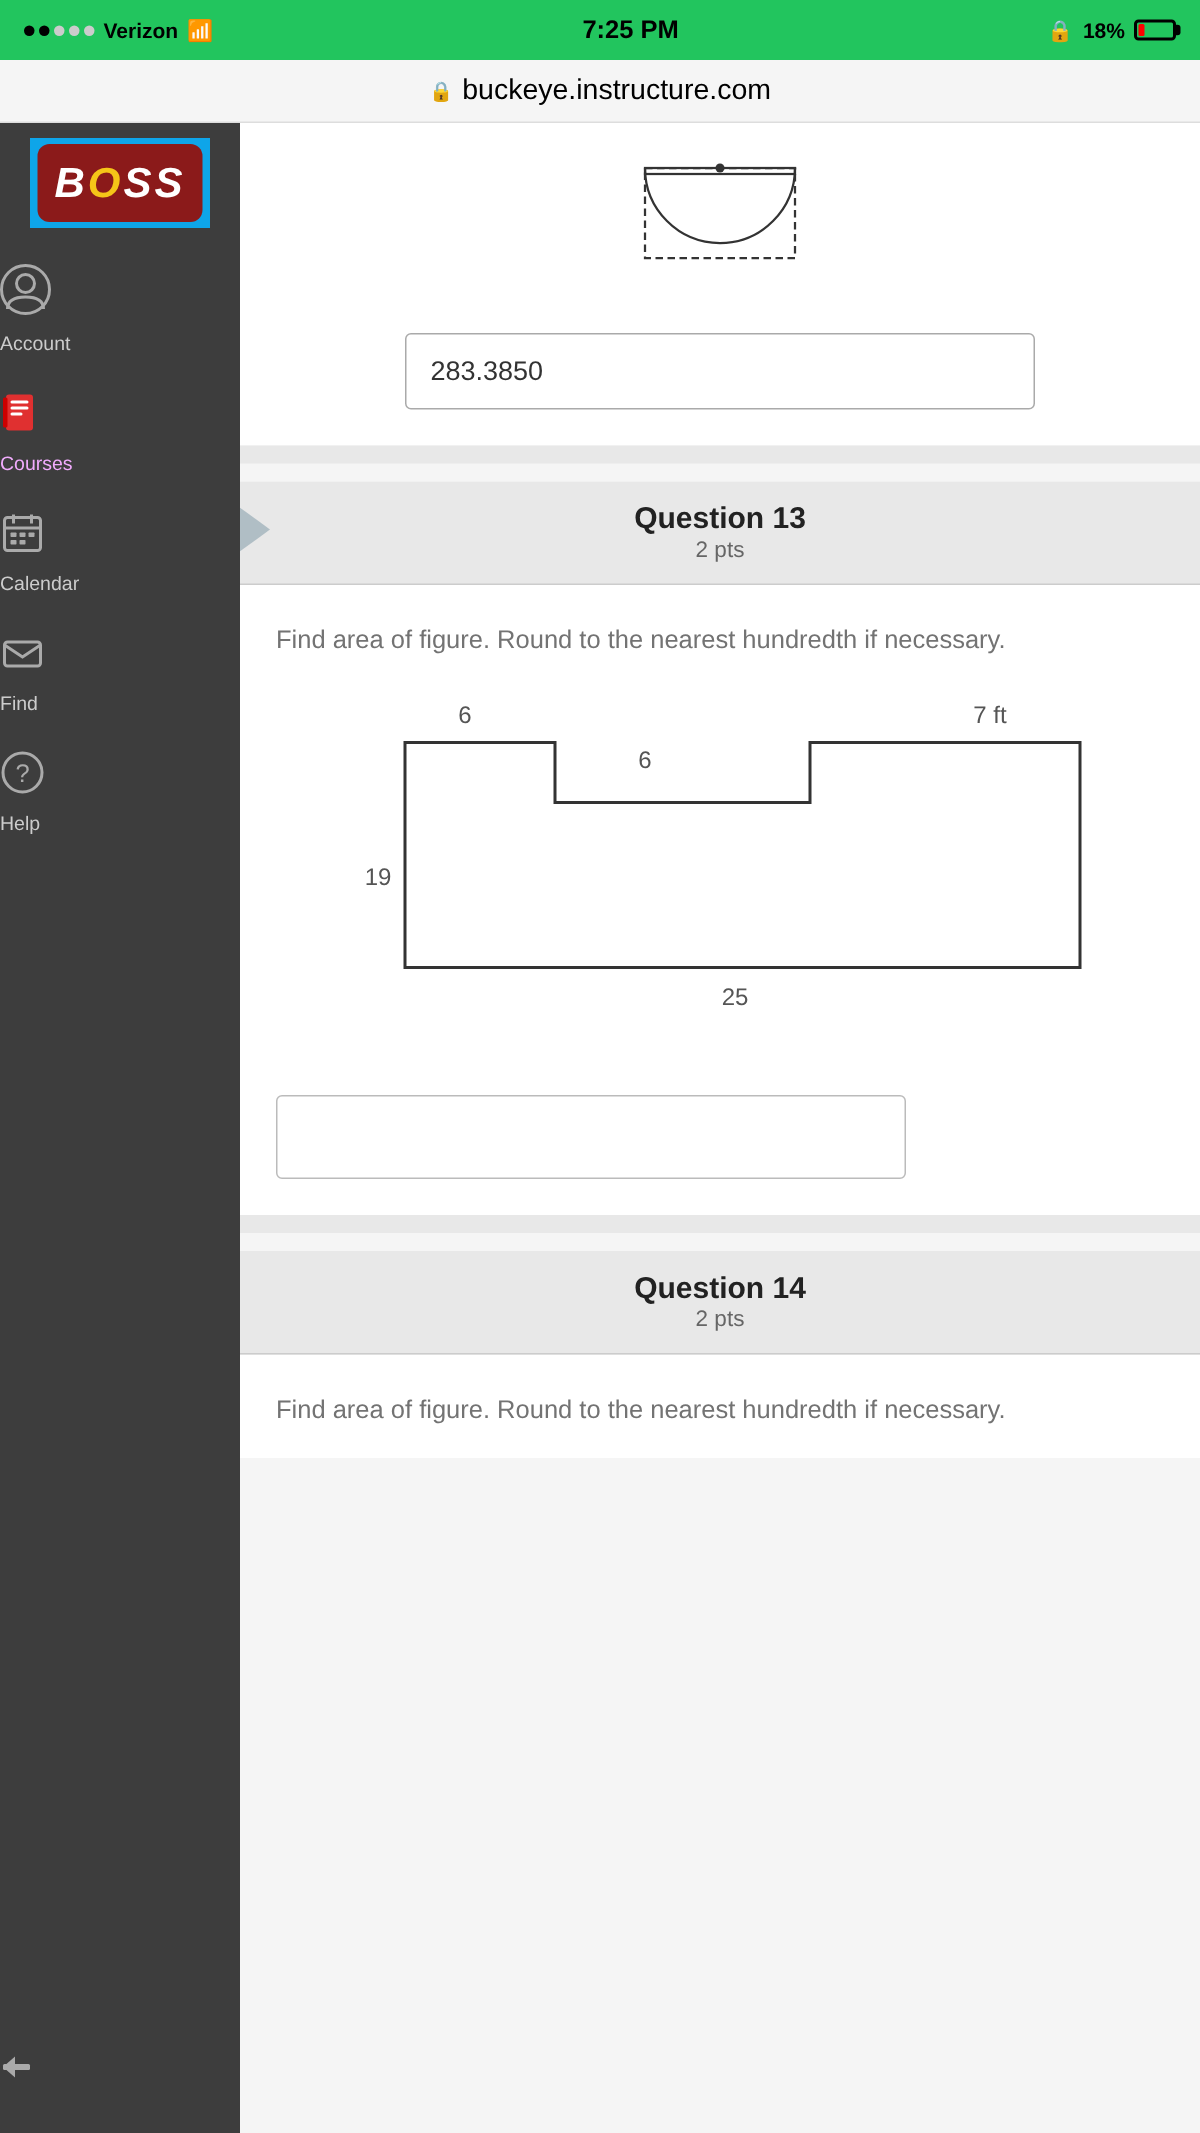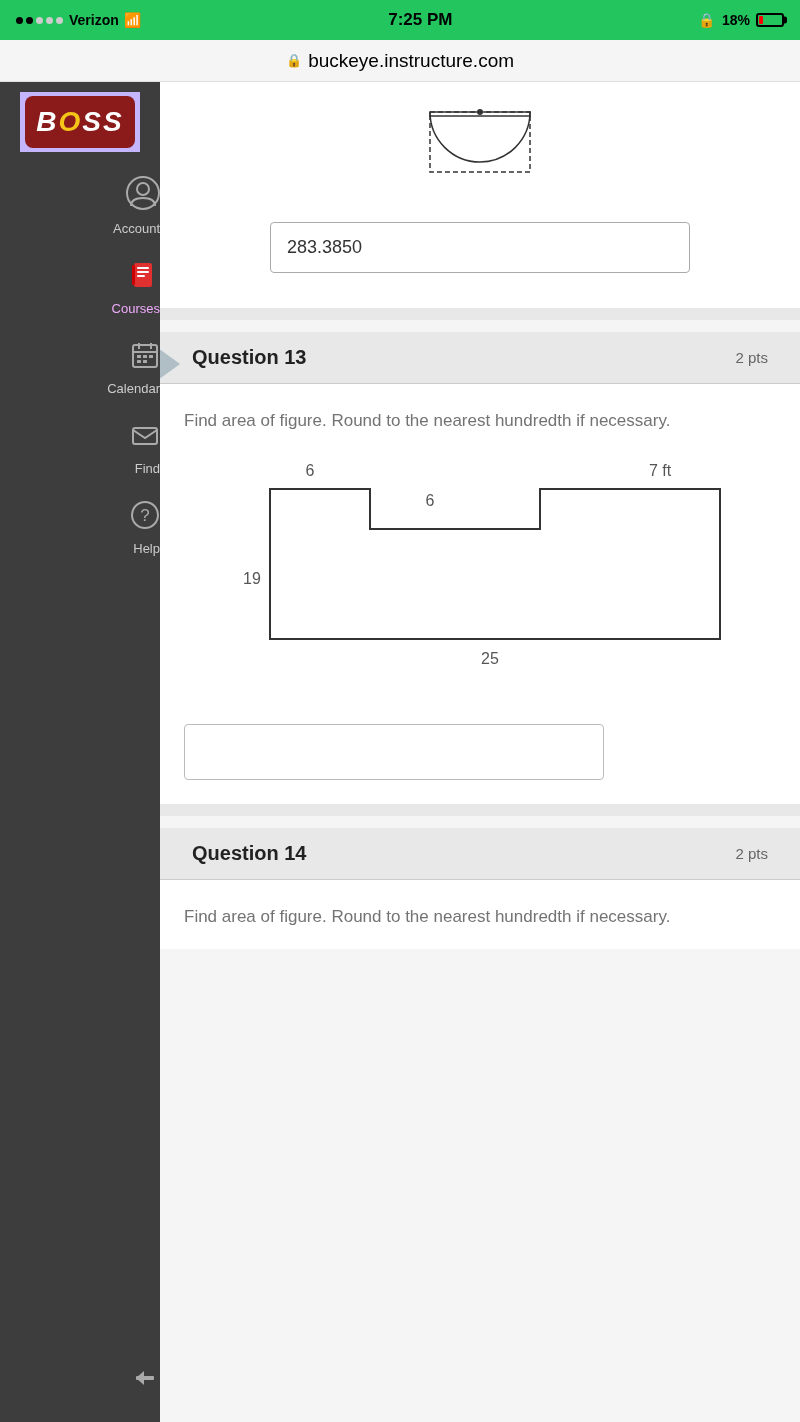--- a/index.html
+++ b/index.html
@@ -81,21 +81,21 @@
       background: #3d3d3d;
       display: flex;
       flex-direction: column;
       align-items: center;
       padding-top: 10px;
       flex-shrink: 0;
     }
     .sidebar-logo {
       width: 120px;
       height: 60px;
-      background: #c4b5fd;
+      background: #0ea5e9;
       display: flex;
       align-items: center;
       justify-content: center;
       margin-bottom: 10px;
     }
     .boss-logo {
       background: #8B1A1A;
       border-radius: 8px;
       width: 110px;
       height: 52px;
@@ -117,21 +117,21 @@
       font-style: italic;
       font-family: Impact, Arial Narrow, sans-serif;
       letter-spacing: 2px;
     }
     .boss-logo-text span { color: #f5c518; }
 
     .sidebar-item {
       width: 100%;
       display: flex;
       flex-direction: column;
-      align-items: flex-end;
+      align-items: flex-start;
       padding: 14px 0 10px 0;
       cursor: pointer;
       color: #ccc;
       border-bottom: none;
     }
     .sidebar-item.active { color: #e03030; }
     .sidebar-item-icon {
       font-size: 26px;
       margin-bottom: 4px;
     }
@@ -169,32 +169,33 @@
       align-items: center;
     }
     .answer-input-box {
       border: 1px solid #aaa;
       border-radius: 4px;
       padding: 14px 16px;
       width: 420px;
       font-size: 18px;
       color: #333;
       background: #fff;
-      margin-bottom: 15px;
+      margin-bottom: 4px;
     }
     .question-header {
       background: #e8e8e8;
       padding: 14px 32px;
       font-size: 20px;
       font-weight: 700;
       color: #222;
       display: flex;
       align-items: center;
       justify-content: space-between;
       border-bottom: 1px solid #ccc;
+      flex-direction: column;
     }
     .question-header-pts {
       font-size: 15px;
       color: #666;
       font-weight: 400;
     }
     .question-body {
       padding: 24px 24px 20px 24px;
       font-size: 17px;
       color: #737373;

